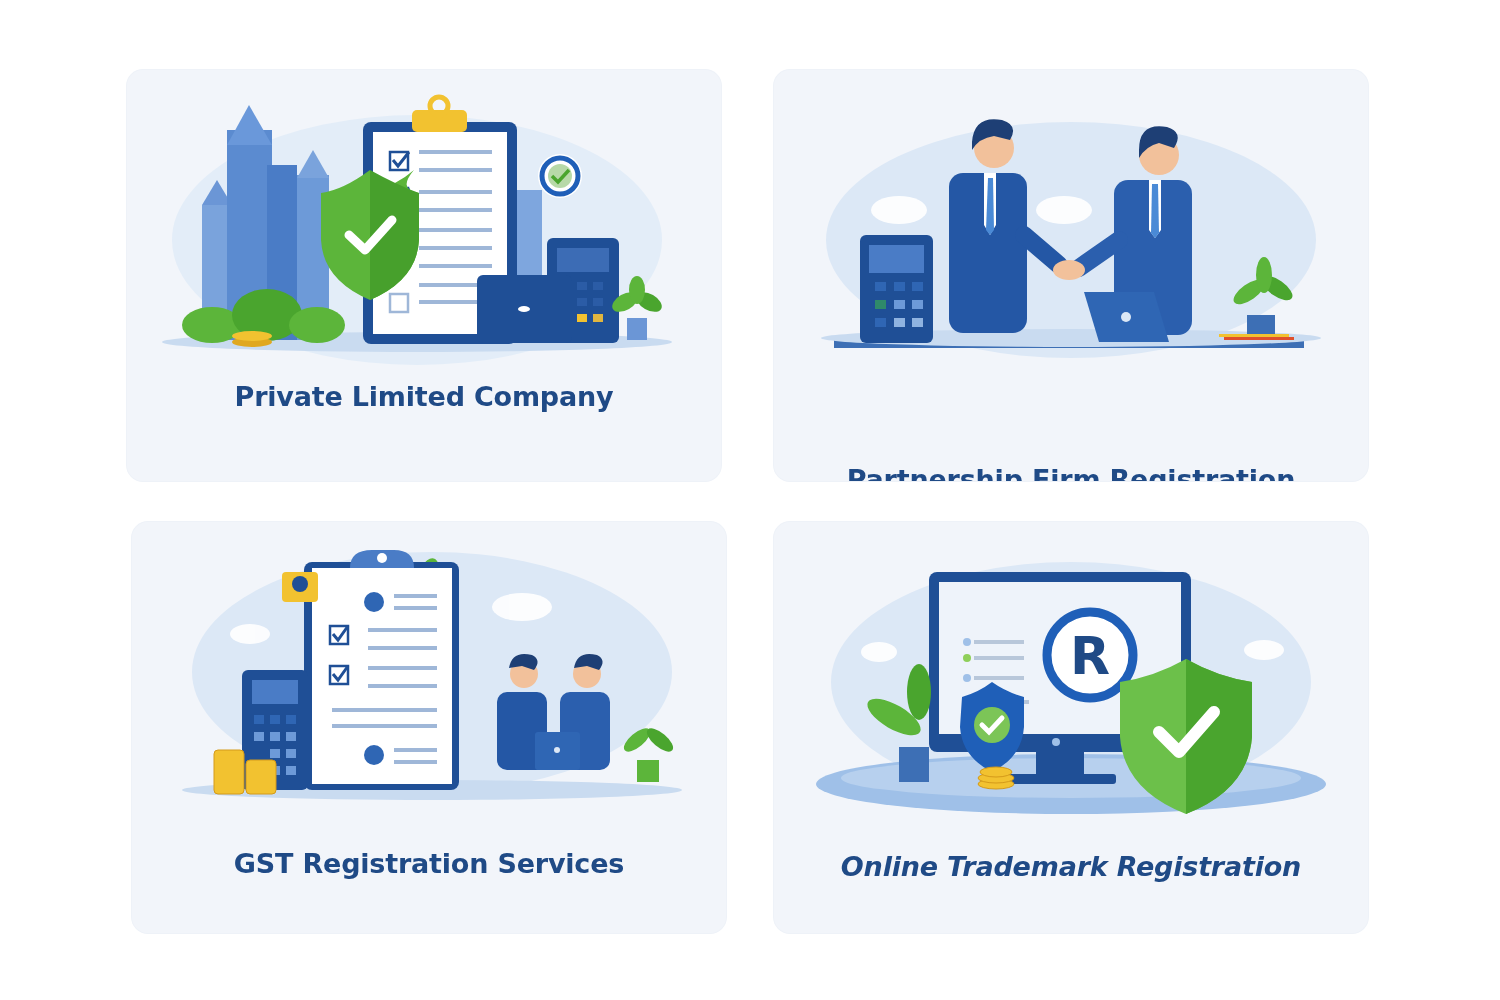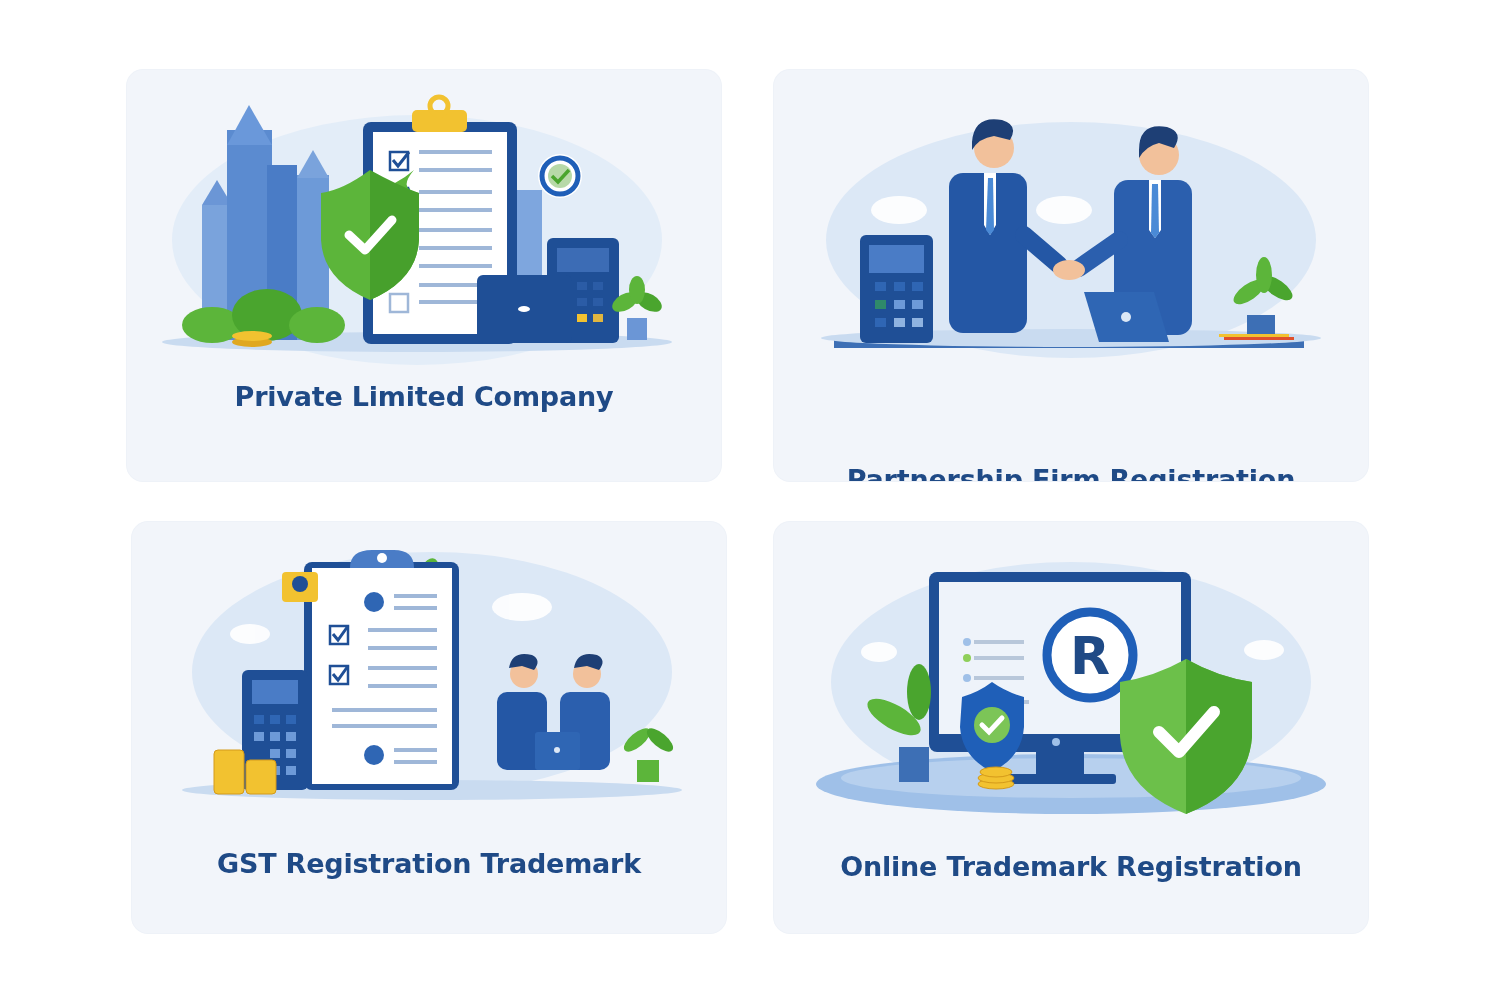--- a/index.html
+++ b/index.html
@@ -7,21 +7,21 @@
   .card{position:absolute;width:594px;height:411px;background:#f2f5fa;border-radius:16px;box-shadow:0 0 0 1px #eef2f8;overflow:hidden;cursor:pointer;}
   .card .art{position:absolute;left:0;top:0;width:594px;height:300px;}
   .card .title{position:absolute;left:0;right:0;text-align:center;color:#1f4a86;font-weight:bold;font-size:27px;line-height:39px;letter-spacing:-0.2px;}
   #c1{left:127px;top:70px;}
   #c2{left:774px;top:70px;}
   #c3{left:132px;top:522px;}
   #c4{left:774px;top:522px;}
   #c1 .title{top:307px;}
   #c2 .title{top:342px;margin-top:48px;}
   #c3 .title{top:322px;}
-  #c4 .title{top:325px;}
+  #c4 .title{top:325px;font-style:italic;}
 </style>
 </head>
 <body>
 
 <div class="card" id="c1">
   <svg class="art" viewBox="0 0 594 300">
     <ellipse cx="290" cy="170" rx="245" ry="125" fill="#e3edf8"></ellipse>
     <ellipse cx="290" cy="272" rx="255" ry="10" fill="#c9dbf0"></ellipse>
     <g>
       <rect x="75" y="135" width="30" height="135" fill="#7aa3dc"></rect>
@@ -229,21 +229,21 @@
       <path d="M442 146 Q445 128 465 133 Q475 138 467 148 L455 144 Z" fill="#1e3f75"></path>
       <rect x="403" y="210" width="45" height="38" rx="3" fill="#2f66b4"></rect>
       <circle cx="425" cy="228" r="3" fill="#dce8f6"></circle>
     </g>
     <g>
       <rect x="505" y="238" width="22" height="22" fill="#5cb53a"></rect>
       <ellipse cx="505" cy="218" rx="16" ry="7" fill="#5cb53a" transform="rotate(-40 505 218)"></ellipse>
       <ellipse cx="528" cy="218" rx="16" ry="7" fill="#4aa52e" transform="rotate(40 528 218)"></ellipse>
     </g>
   </svg>
-  <div class="title">GST Registration Trademark</div>
+  <div class="title">GST Registration Services</div>
 </div>
 
 <div class="card" id="c4">
   <svg class="art" viewBox="0 0 594 300">
     <ellipse cx="297" cy="160" rx="240" ry="120" fill="#dce8f6"></ellipse>
     <ellipse cx="297" cy="262" rx="255" ry="30" fill="#9fc0e8"></ellipse>
     <ellipse cx="297" cy="256" rx="230" ry="20" fill="#b7d0ee"></ellipse>
     <g fill="#ffffff" opacity="0.9">
       <ellipse cx="105" cy="130" rx="18" ry="10"></ellipse>
         <ellipse cx="490" cy="128" rx="20" ry="10"></ellipse>

